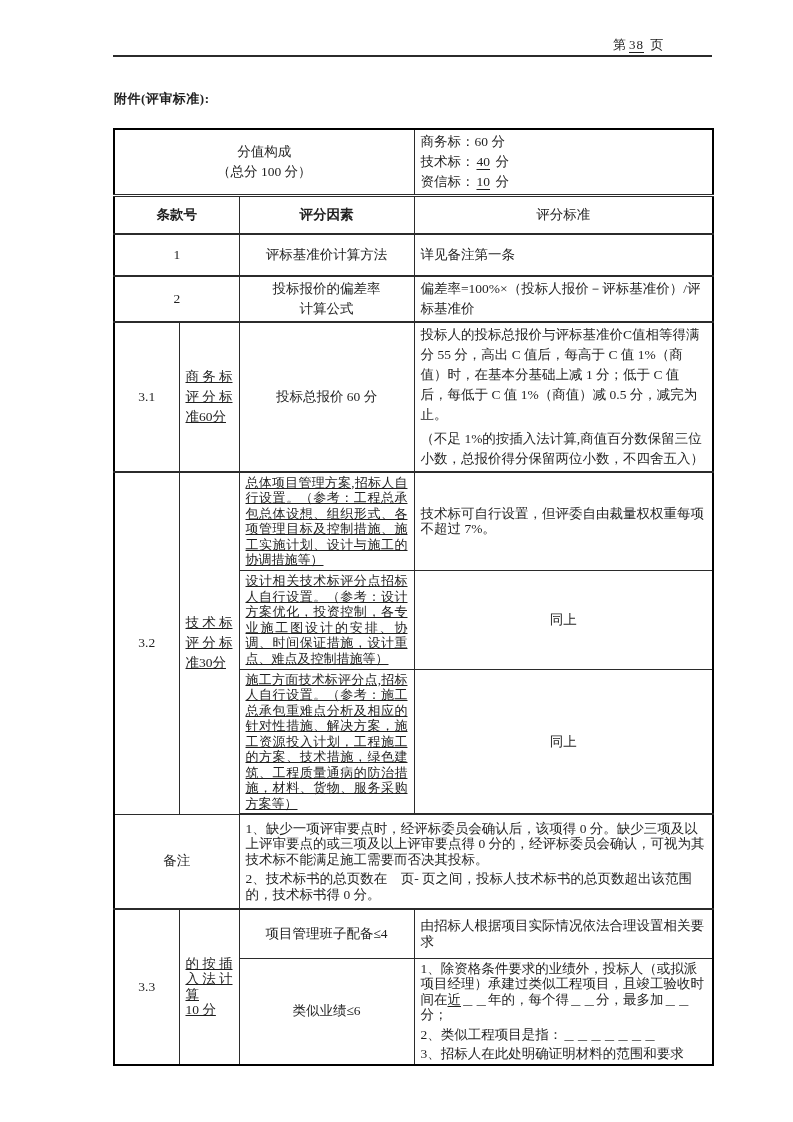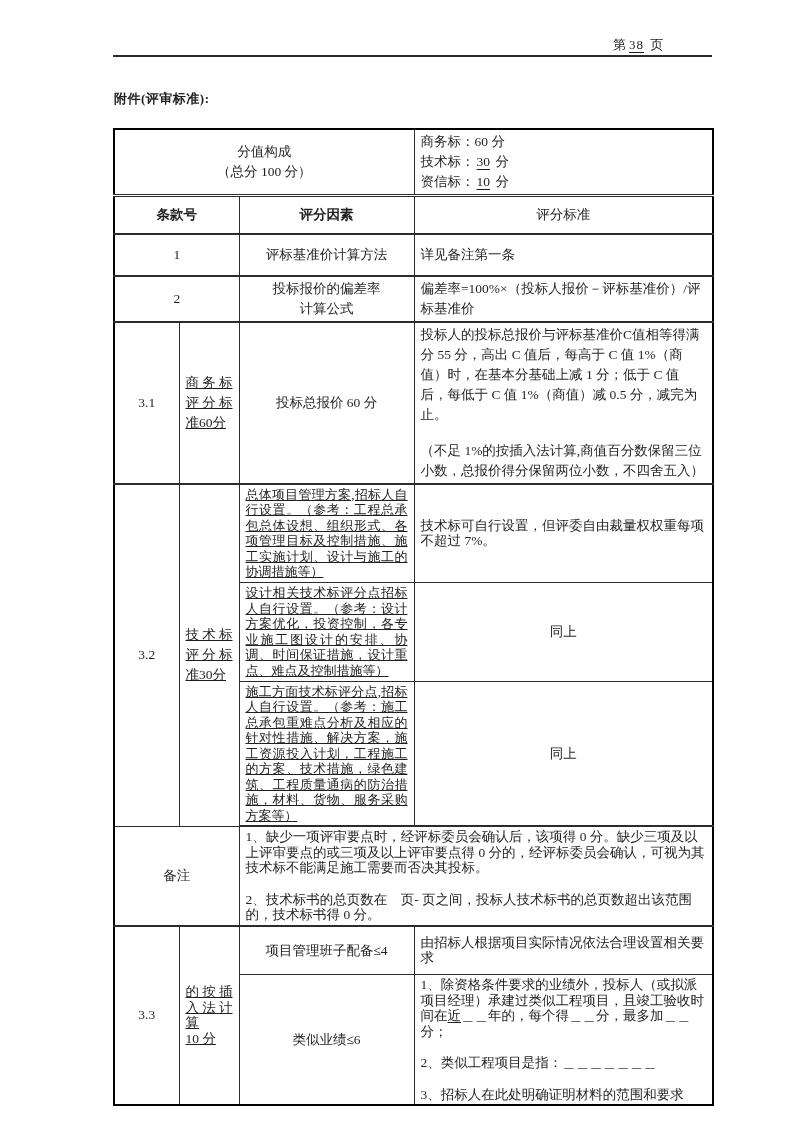--- a/index.html
+++ b/index.html
@@ -45,21 +45,21 @@
   td.bb2 { border-bottom-width: 2px; }
   .center { text-align: center; }
   .bold   { font-weight: bold; }
   .lh20 { line-height: 20px; }
   .lh16 { line-height: 15.5px; }
   .just { text-align: justify; text-justify: inter-ideograph; text-decoration: underline; }
   .cat  { padding: 2px 8px; }
   .score-line { line-height: 20px; }
   .score-line u { text-decoration: underline; text-underline-offset: 3px; padding: 0 2px; }
   .u-near { text-decoration: underline; text-underline-offset: 2px; }
-  .para + .para { margin-top: 16px; }
+  .para + .para { margin-top: 4px; }
 </style>
 </head>
 <body>
 
 <div class="page">
 
   <div class="page-num"><span>第</span><u>38</u> <span>页</span></div>
   <div class="header-rule"></div>
 
   <div class="doc-title">附件(评审标准):</div>
@@ -73,21 +73,21 @@
     </colgroup>
     <tbody>
 
       <tr class="sep-double" style="height:62px">
         <td colspan="3" class="center lh20">
           <div>分值构成</div>
           <div>（总分 100 分）</div>
         </td>
         <td>
           <div class="score-line"><span>商务标：</span><span>60</span><span> 分</span></div>
-          <div class="score-line"><span>技术标：</span><u>30</u><span> 分</span></div>
+          <div class="score-line"><span>技术标：</span><u>40</u><span> 分</span></div>
           <div class="score-line"><span>资信标：</span><u>10</u><span> 分</span></div>
         </td>
       </tr>
 
       <tr class="sep-major" style="height:38px">
         <td colspan="2" class="center bold">条款号</td>
         <td class="center bold">评分因素</td>
         <td class="center">评分标准</td>
       </tr>
 

